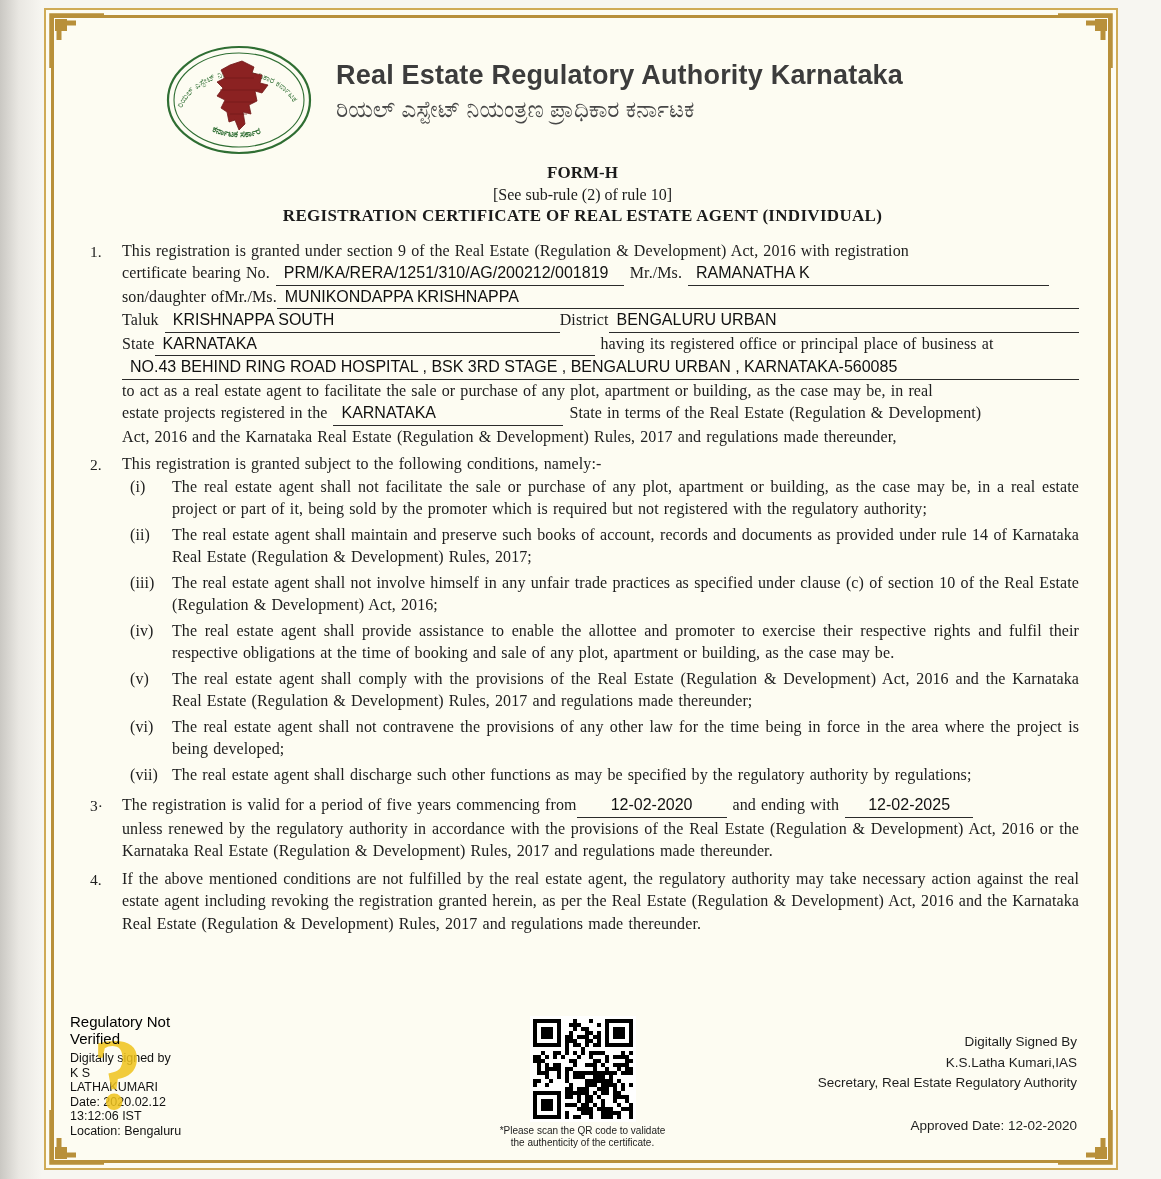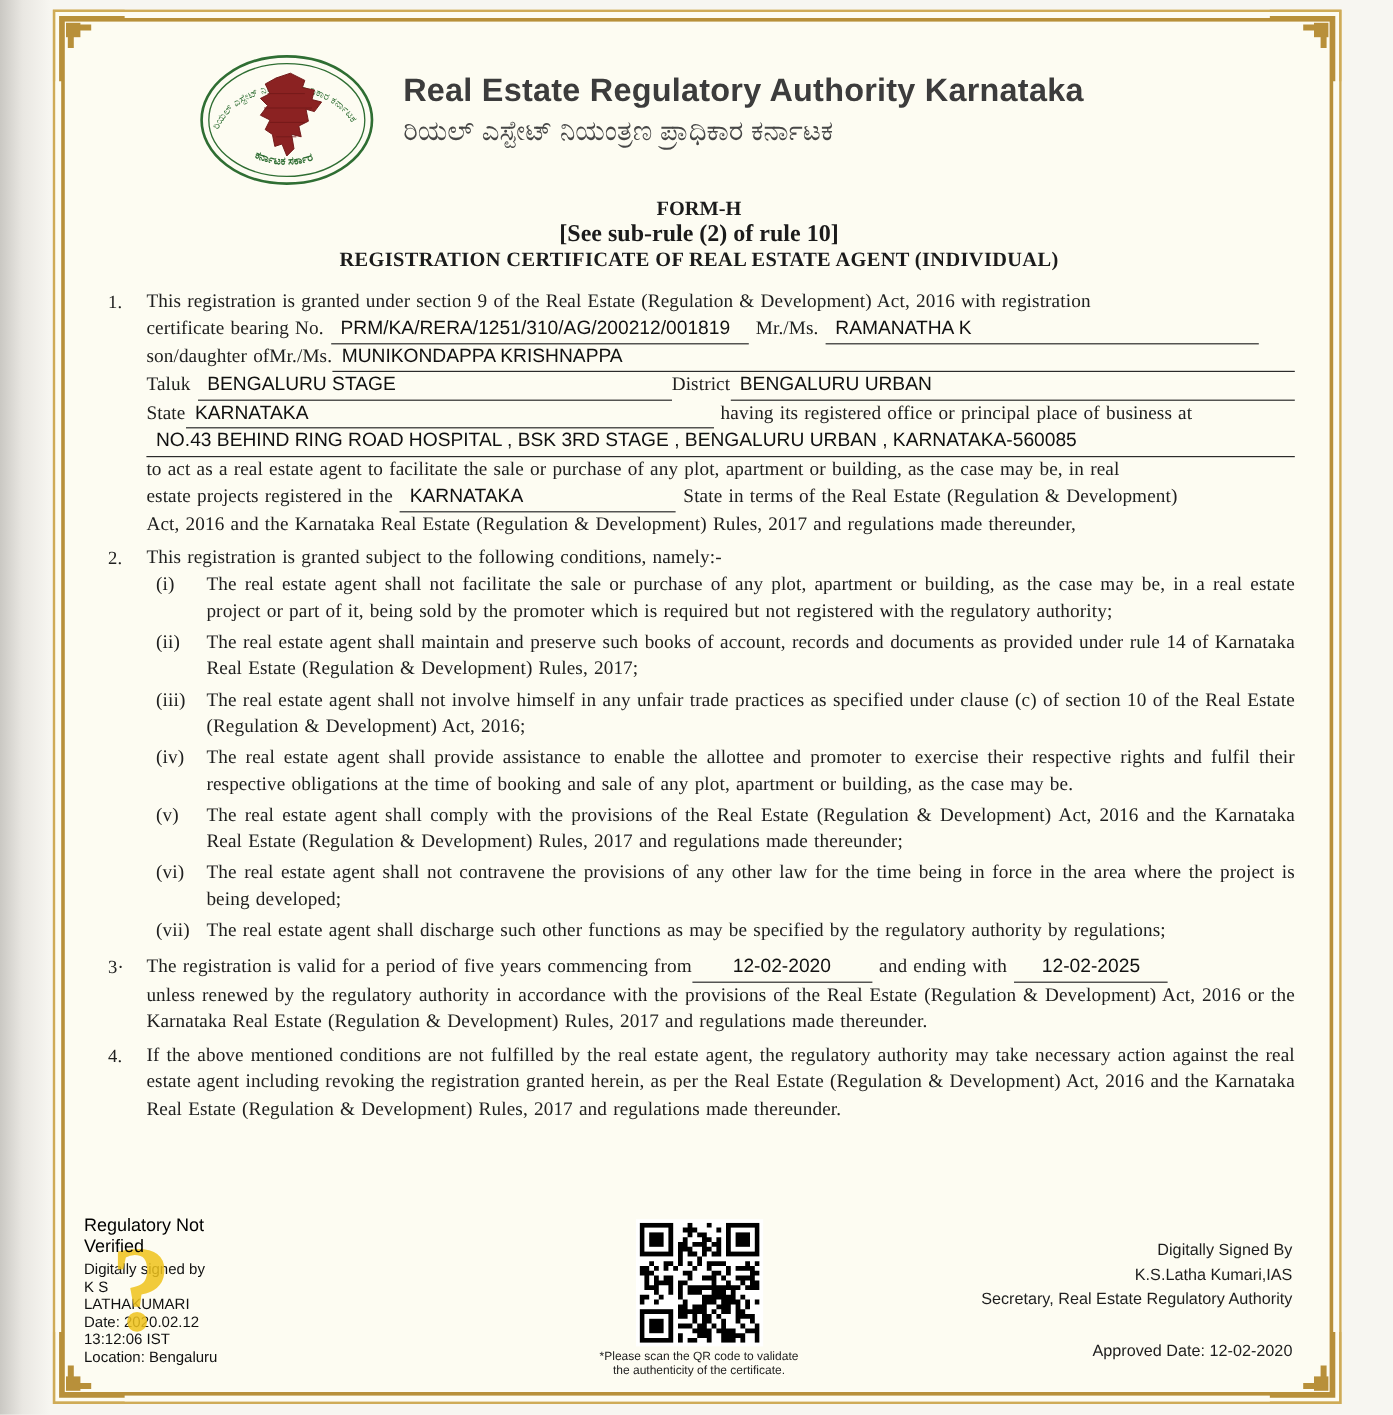--- a/index.html
+++ b/index.html
@@ -41,21 +41,21 @@
     font-family:"Liberation Sans", sans-serif;
     font-weight:bold; font-size:27px; color:#3c3c3c; letter-spacing:0.2px;
   }
   .title-kn {
     font-family:"Liberation Sans", sans-serif;
     font-size:23px; color:#474747; margin-top:5px;
   }
 
   .form-head { text-align:center; margin-top:2px; line-height:21.5px; }
   .form-title   { font-size:17px; font-weight:bold; color:#1b1b1b; }
-  .form-subtitle{ font-size:20px; font-weight:bold; color:#1b1b1b; }
+  .form-subtitle{ font-size:16px; font-weight:normal; color:#1b1b1b; }
   .form-heading { font-size:17px; font-weight:bold; color:#1b1b1b; letter-spacing:0.3px; }
 
   
   .clauses { margin-top:13px; margin-right:26px; font-size:16px; line-height:22.5px;
              letter-spacing:0.1px; word-spacing:1px; }
   .clause { display:grid; grid-template-columns:32px 1fr; margin:0 0 5px 30px; }
   .cnum { font-size:15.5px; padding-top:1px; }
   .cbody { min-width:0; }
   .pline { white-space:nowrap; }
   .wrap  { white-space:normal; text-align:justify; }
@@ -196,21 +196,21 @@
         </div>
         <div class="fline">
           <span class="lbl">son/daughter ofMr./Ms.</span>
           <span class="fill grow">
             <span class="val">MUNIKONDAPPA KRISHNAPPA</span>
           </span>
         </div>
         <div class="fline">
           <span class="lbl gap-r">Taluk</span>
           <span class="fill w395">
-            <span class="val">BENGALURU STAGE</span>
+            <span class="val">KRISHNAPPA SOUTH</span>
           </span>
           <span class="lbl">District</span>
           <span class="fill grow">
             <span class="val">BENGALURU URBAN</span>
           </span>
         </div>
         <div class="fline">
           <span class="lbl">State</span>
           <span class="fill w440">
             <span class="val">KARNATAKA</span>

